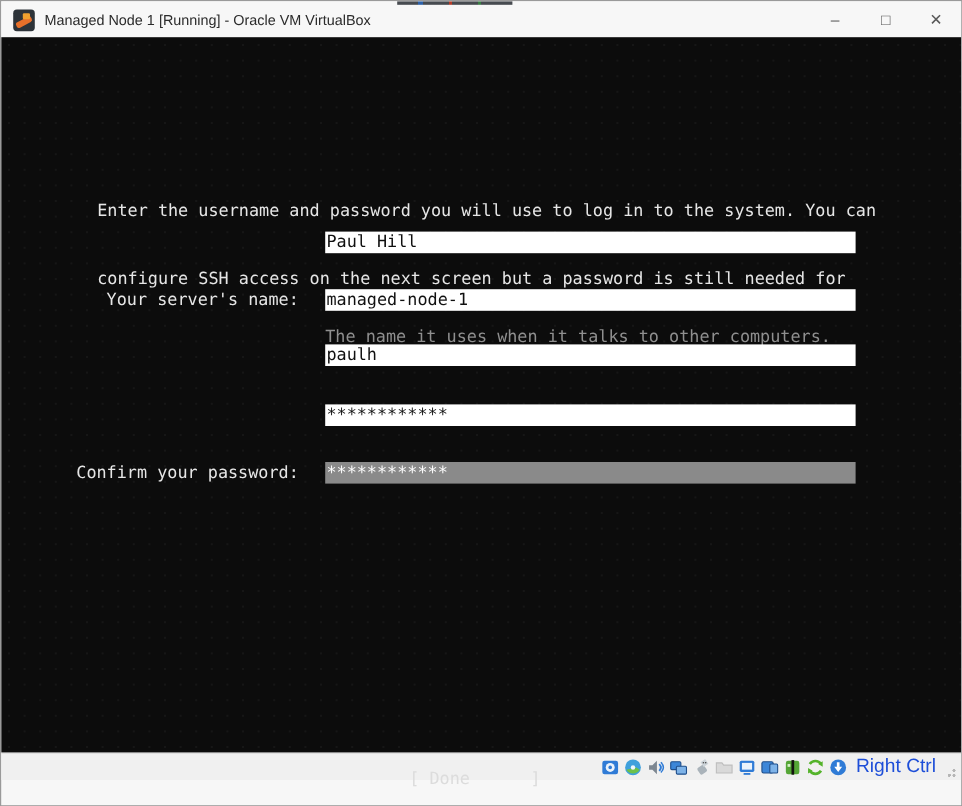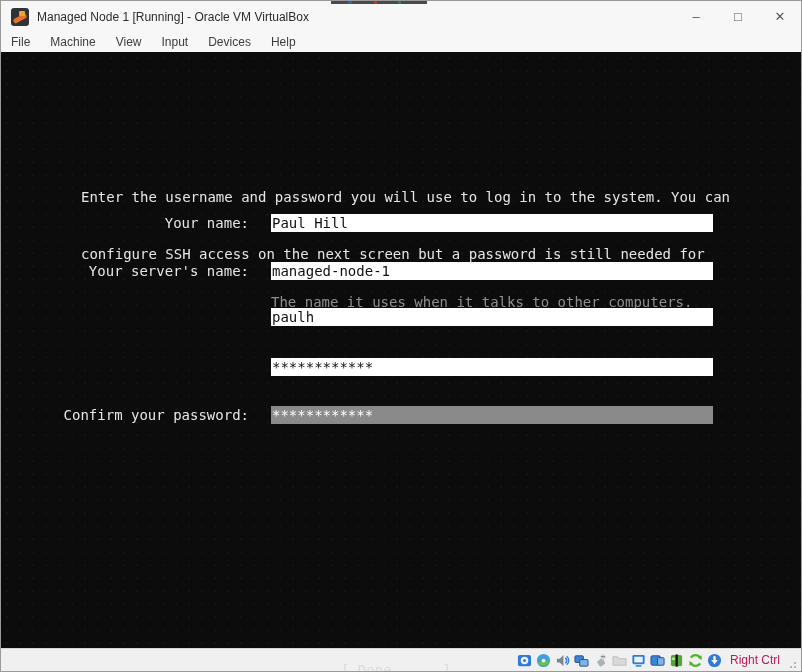--- a/index.html
+++ b/index.html
@@ -36,21 +36,21 @@
   .tui-label{position:absolute;width:248px;text-align:right;color:#e6e6e6;line-height:18px;}
   .tui-input{position:absolute;left:270px;width:442px;height:18px;background:#ffffff;color:#101010;
     padding:0 0 0 1px;line-height:18px;overflow:hidden;white-space:pre;}
   .tui-input.focused{background:#8a8a8a;color:#ffffff;}
   .tui-hint{position:absolute;left:270px;color:#8f8f8f;line-height:18px;white-space:pre;margin-top:12px;}
   .tui-done{position:absolute;left:340px;top:610px;color:#dcdcdc;white-space:pre;}
   
   .statusbar{height:23px;background:#f0f0f0;border-top:1px solid #d6d6d6;
     display:flex;align-items:center;justify-content:flex-end;padding-right:4px;gap:3px;}
   .sicon{width:16px;height:16px;flex:0 0 auto;display:flex;align-items:center;justify-content:center;}
-  .hostkey{font-size:12px;color:#be185d;margin:0 4px 0 4px;white-space:nowrap;}
+  .hostkey{font-size:16px;color:#1d4ed8;margin:0 4px 0 4px;white-space:nowrap;}
   .grip{width:10px;height:10px;align-self:flex-end;margin:0 0 2px 0;
     background:
       radial-gradient(circle at 8px 8px,#b5b5b5 1.2px,transparent 1.4px),
       radial-gradient(circle at 8px 4px,#b5b5b5 1.2px,transparent 1.4px),
       radial-gradient(circle at 4px 8px,#b5b5b5 1.2px,transparent 1.4px);}
 </style>
 </head>
 <body>
 
 <div class="window">
@@ -59,38 +59,29 @@
   <div class="titlebar">
     <span class="vbox-logo"></span>
     <span class="title-text">Managed Node 1 [Running] - Oracle VM VirtualBox</span>
     <div class="win-controls">
       <span class="win-btn">–</span>
       <span class="win-btn">□</span>
       <span class="win-btn">✕</span>
     </div>
   </div>
 
-  <div class="menubar">
-    <span class="menu-item">File</span>
-    <span class="menu-item">Machine</span>
-    <span class="menu-item">View</span>
-    <span class="menu-item">Input</span>
-    <span class="menu-item">Devices</span>
-    <span class="menu-item">Help</span>
-  </div>
 
   <div class="screen">
 
 
     <div class="intro">
       <div>Enter the username and password you will use to log in to the system. You can</div>
       <div>configure SSH access on the next screen but a password is still needed for</div>
     </div>
 
-    <span class="tui-label" style="top:162px;">Your name:</span>
     <div class="tui-input" style="top:162px;">Paul Hill</div>
 
     <span class="tui-label" style="top:210px;">Your server's name:</span>
     <div class="tui-input" style="top:210px;">managed-node-1</div>
     <span class="tui-hint" style="top:229px;">The name it uses when it talks to other computers.</span>
 
     <div class="tui-input" style="top:256px;">paulh</div>
 
     <div class="tui-input" style="top:306px;">************</div>
 

